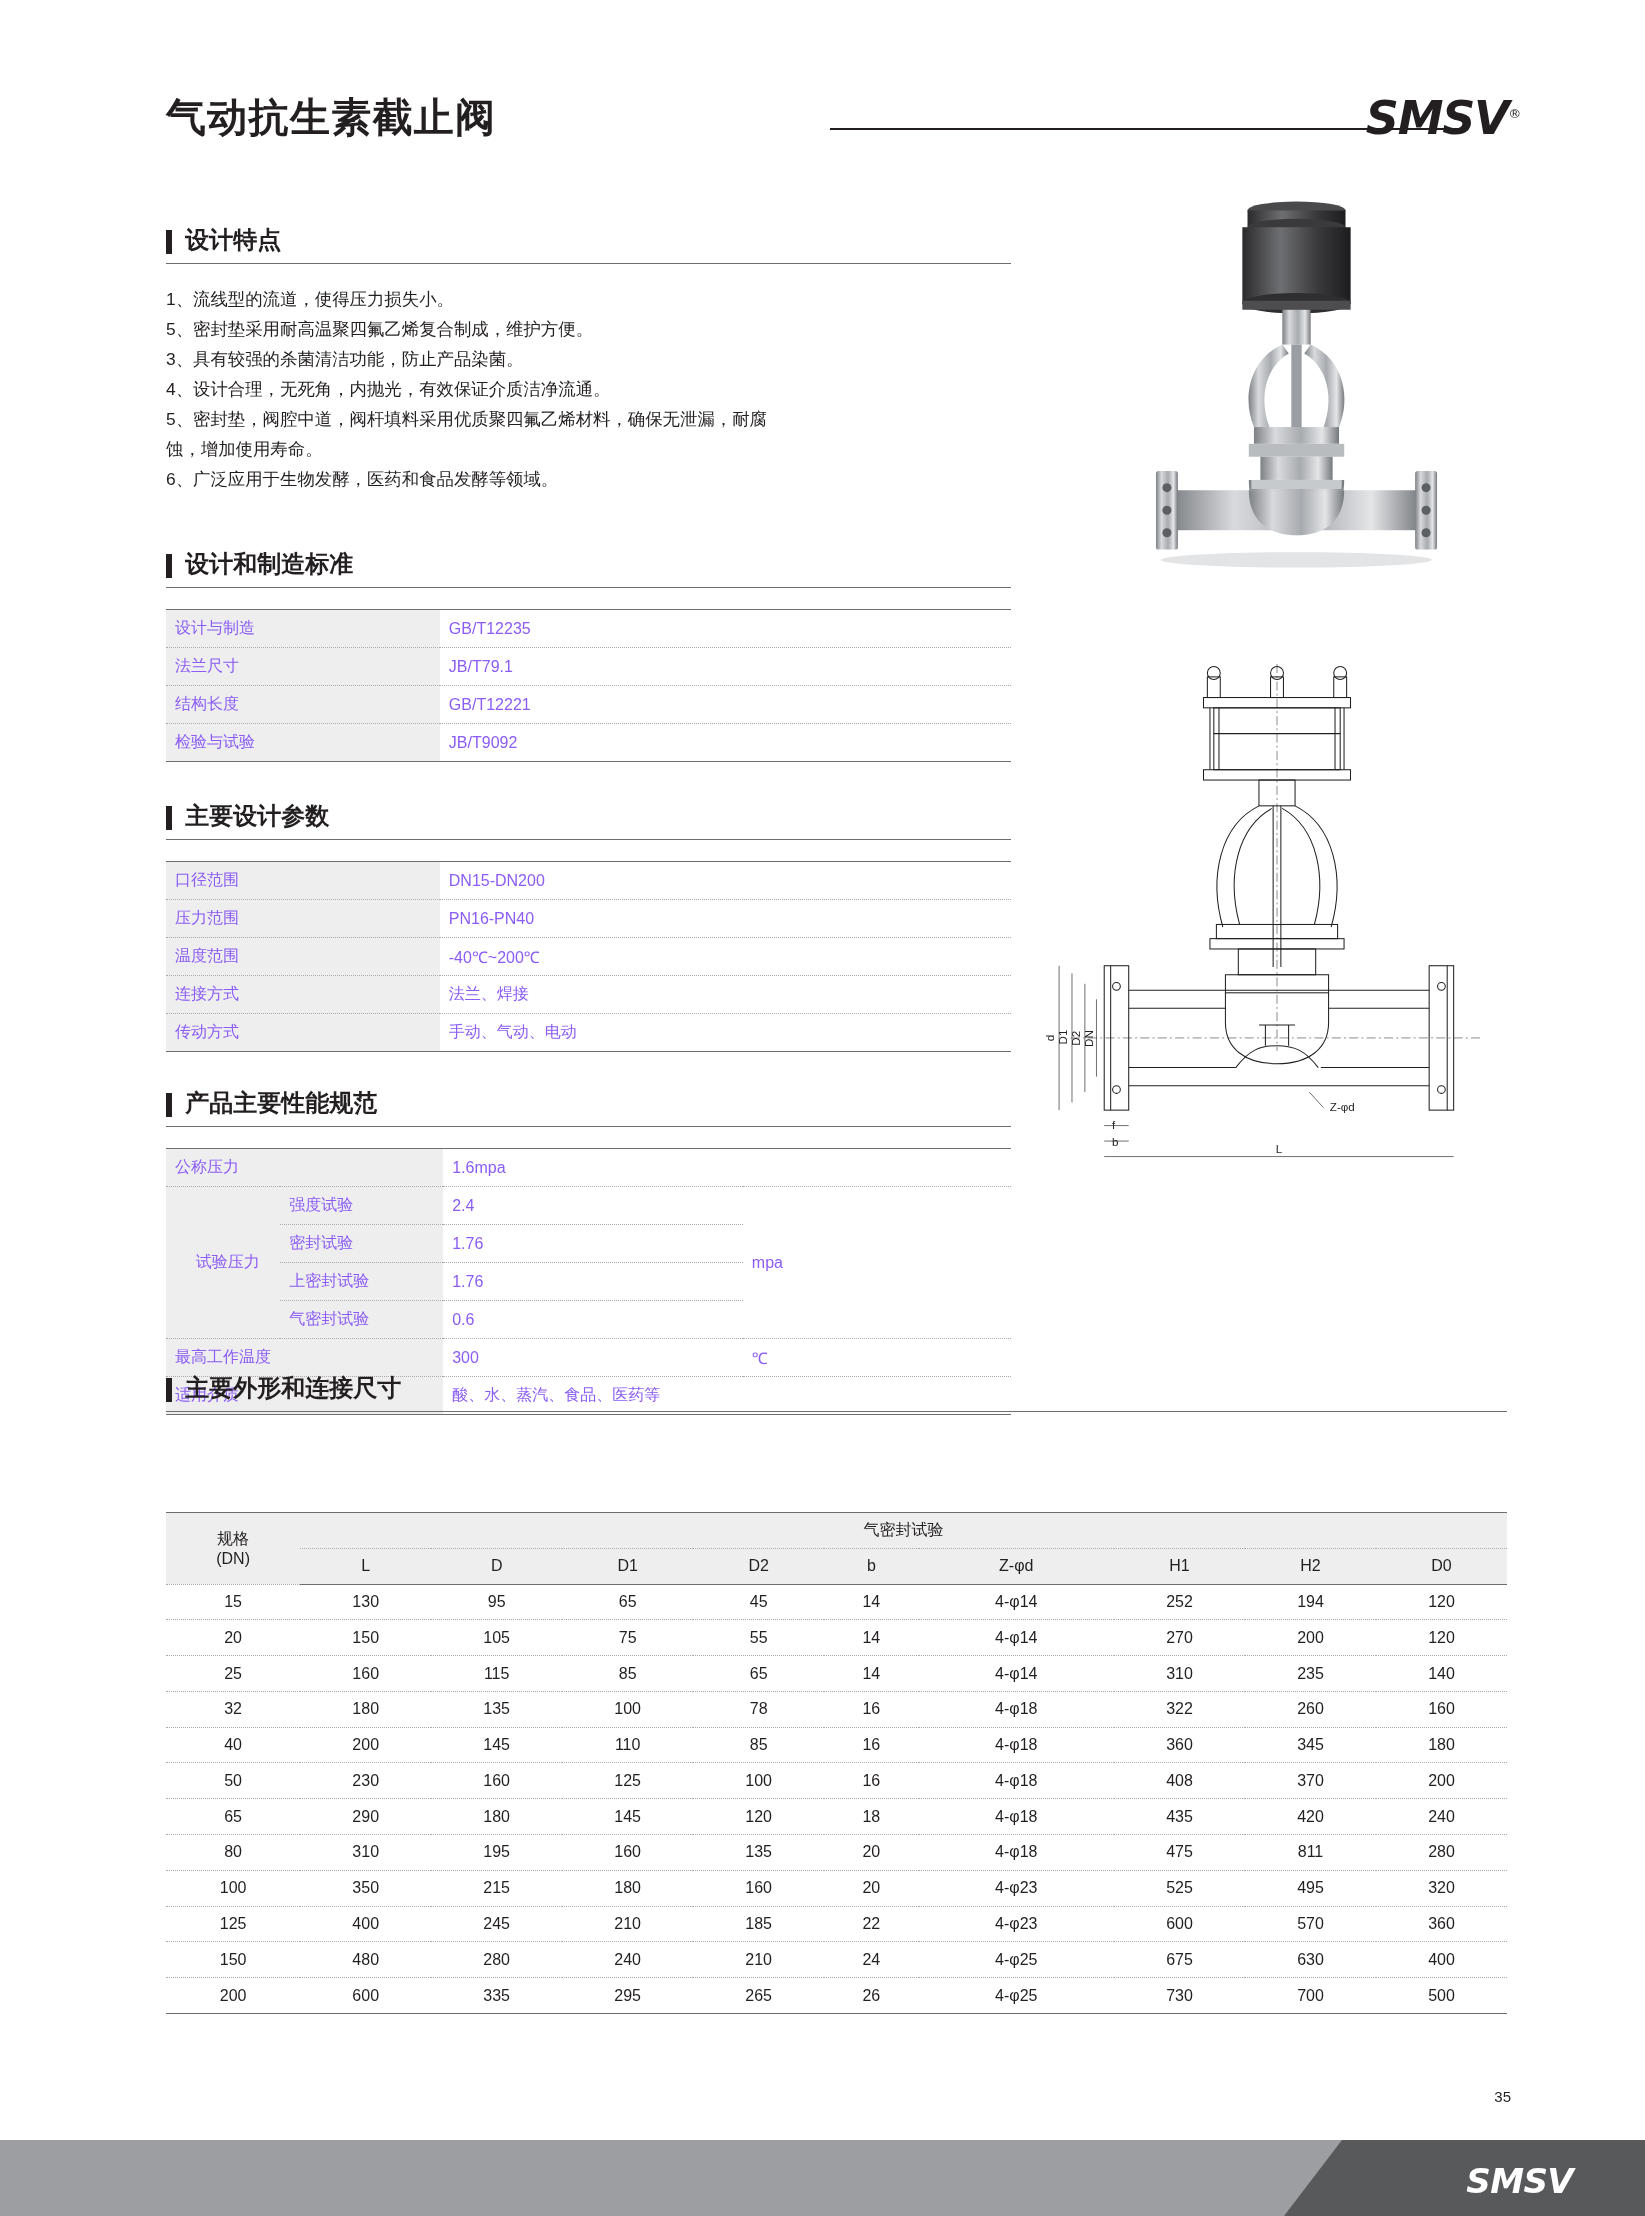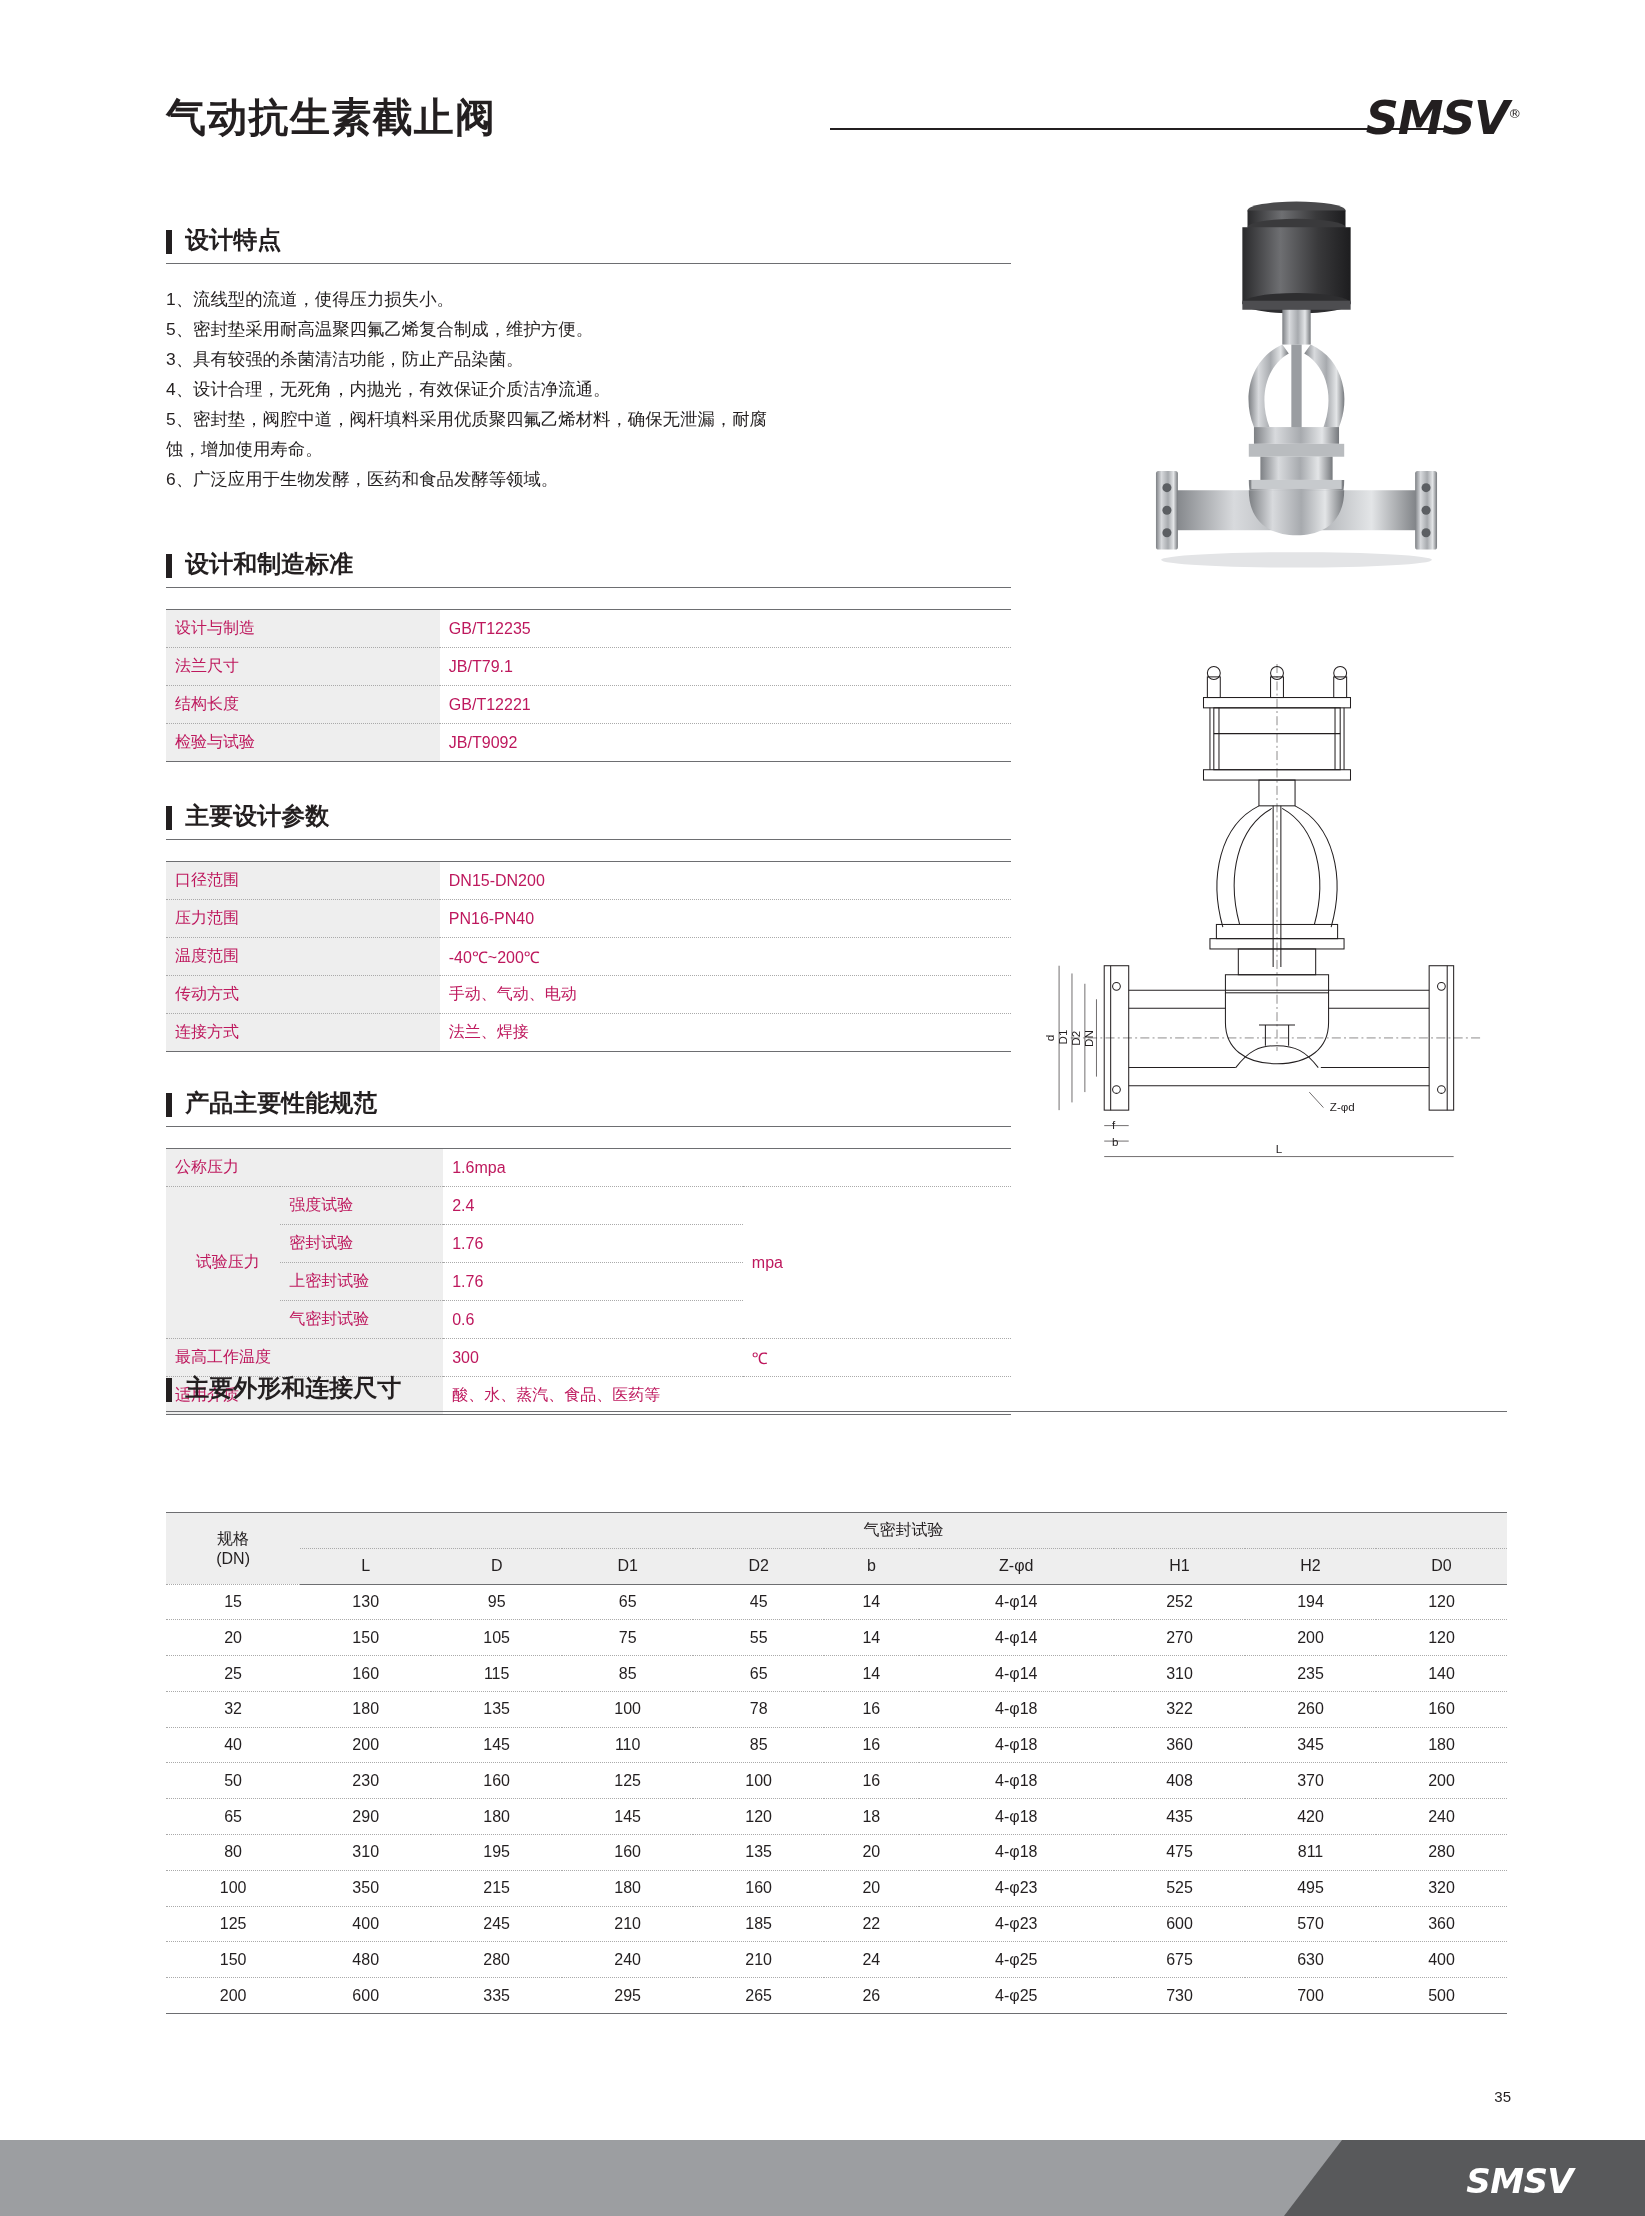--- a/index.html
+++ b/index.html
@@ -119,21 +119,21 @@
   }
   .feat-indent {
     padding-left: 28px;
   }
 
   
   table.dt {
     position: absolute;
     border-collapse: collapse;
     font-size: 16px;
-    color: #be185d;
+    color: #8b5cf6;
   }
   table.dt td {
     border-bottom: 0.6px dotted #aaaaaa;
     padding: 7px 0 7px 9px;
     vertical-align: middle;
     height: 23px;
   }
   table.dt tr:first-child td {
     border-top: 1.3px solid #6d6e71;
   }
@@ -292,26 +292,26 @@
     </tr>
     <tr>
       <td class="shade">压力范围</td>
       <td>PN16-PN40</td>
     </tr>
     <tr>
       <td class="shade">温度范围</td>
       <td>-40℃~200℃</td>
     </tr>
     <tr>
+      <td class="shade">连接方式</td>
+      <td>法兰、焊接</td>
+    </tr>
+    <tr>
       <td class="shade">传动方式</td>
       <td>手动、气动、电动</td>
-    </tr>
-    <tr>
-      <td class="shade">连接方式</td>
-      <td>法兰、焊接</td>
     </tr>
   </tbody>
     </table>
 
   <div class="sec-head" style="left:166px; top:1090px;">
     <div class="bar"></div>
     <div class="txt">产品主要性能规范</div>
     <div class="underline"></div>
   </div>
 

